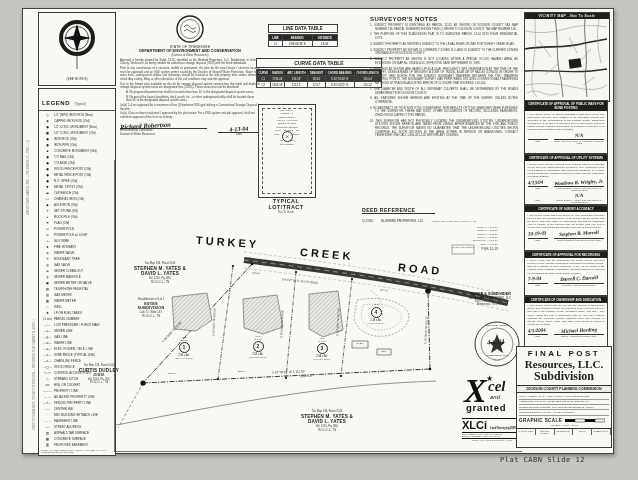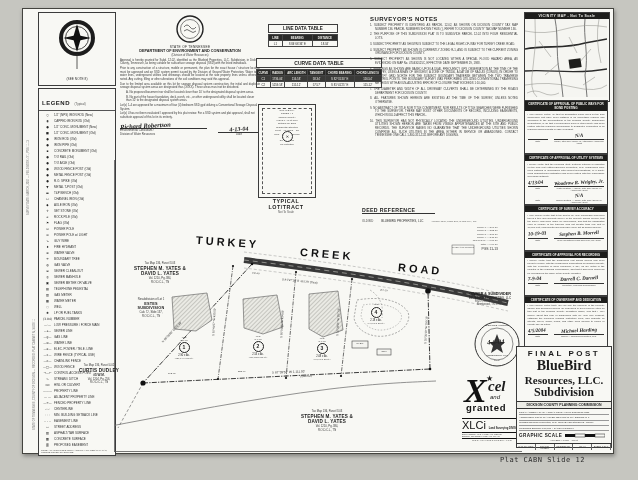--- a/index.html
+++ b/index.html
@@ -608,21 +608,21 @@
 
 <div class="abs" style="left:462px;top:376px;width:60px;height:72px;">
   <div style="position:relative;height:40px;">
     <span style="position:absolute;left:2px;top:-4px;font-size:34px;font-weight:bold;font-style:italic;font-family:'Liberation Serif',serif;color:#111;">X</span>
     <span style="position:absolute;left:24px;top:-2px;font-size:8px;">★</span>
     <span style="position:absolute;left:26px;top:2px;font-size:15px;font-style:italic;font-family:'Liberation Serif',serif;font-weight:bold;">cel</span>
     <span style="position:absolute;left:28px;top:18px;font-size:6px;font-style:italic;">and</span>
     <span style="position:absolute;left:4px;top:26px;font-size:9.5px;font-weight:bold;letter-spacing:0.8px;color:#111;">granted</span>
   </div>
   <div style="border-top:1.2px solid #111;margin-top:2px;display:flex;align-items:baseline;gap:3px;">
-    <span style="font-size:11px;font-weight:normal;color:#111;">XLCi</span>
+    <span style="font-size:11px;font-weight:bold;color:#111;">XLCi</span>
     <span style="font-size:2.6px;font-weight:bold;color:#222;">Land Surveying DIVISION</span>
   </div>
   <div style="border-top:0.8px solid #111;font-size:2.2px;color:#333;margin-top:1px;">3054 Highway 46 S.  •  (615) 446-9933 ph</div>
   <div style="font-size:2.2px;color:#333;">Dickson, TN 37055  •  (615) 446-9944 fx</div>
   <div style="border-top:0.8px solid #111;font-size:2.2px;color:#222;margin-top:1px;text-align:center;">w w w . x c e l a n d c o m p a n y . c o m</div>
 </div>
 
 <div class="abs bx" style="left:524px;top:12px;width:84px;height:88px;">
   <div class="hdrbar" style="font-size:3.4px;padding:1px 0;letter-spacing:0.4px;">VICINITY MAP - Not To Scale</div>
   <svg width="82" height="78" viewBox="0 0 82 78">
@@ -767,21 +767,20 @@
         <div class="sigcol" style="width:66%;">
           <div class="signame sig ctr"></div>
           <div class="siglbl"></div>
         </div>
       </div>
     </div>
     </div>
 
 <div class="abs bx" style="left:516px;top:346px;width:94px;height:100px;">
   <div class="ctr bold" style="font-size:8px;letter-spacing:2.5px;margin-top:2px;">FINAL POST</div>
-  <div class="ctr serif bold" style="font-size:14px;line-height:1.05;margin-top:1px;">BlueBird</div>
   <div class="ctr serif bold" style="font-size:11px;line-height:1.1;">Resources, LLC.</div>
   <div class="ctr serif bold" style="font-size:12px;line-height:1.1;">Subdivision</div>
   <div class="ctr bold" style="font-size:3.5px;border-top:0.8px solid #333;border-bottom:0.8px solid #333;padding:1px 0;margin-top:2px;background:#ecece6;">DICKSON COUNTY PLANNING COMMISSION</div>
   <div style="padding:1px 2px;">
 
   <div style="font-size:2.5px;color:#333;border-bottom:0.5px solid #999;padding:0.7px 0;">TOTAL ACRES  9.69 ac.±     TOTAL LOTS  4     CIVIL DISTRICT  2ND</div>
         <div style="font-size:2.5px;color:#333;border-bottom:0.5px solid #999;padding:0.7px 0;">ACRES NEW ROAD  N/A     MILES NEW ROAD  N/A     ZONING  R-1</div>
         <div style="font-size:2.5px;color:#333;border-bottom:0.5px solid #999;padding:0.7px 0;">OWNER  Bluebird Properties, LLC.     SURVEYOR  Stephen B. Morrell</div>
         <div style="font-size:2.5px;color:#333;border-bottom:0.5px solid #999;padding:0.7px 0;">CLOSURE ERROR  1:10,000 +     DATE  04/13/2004</div>
       </div>

